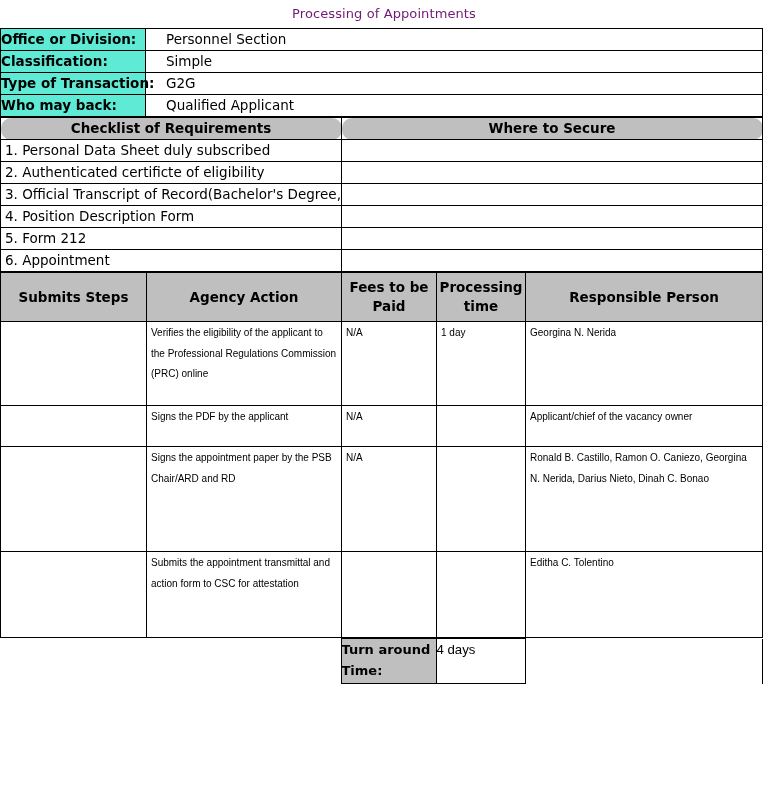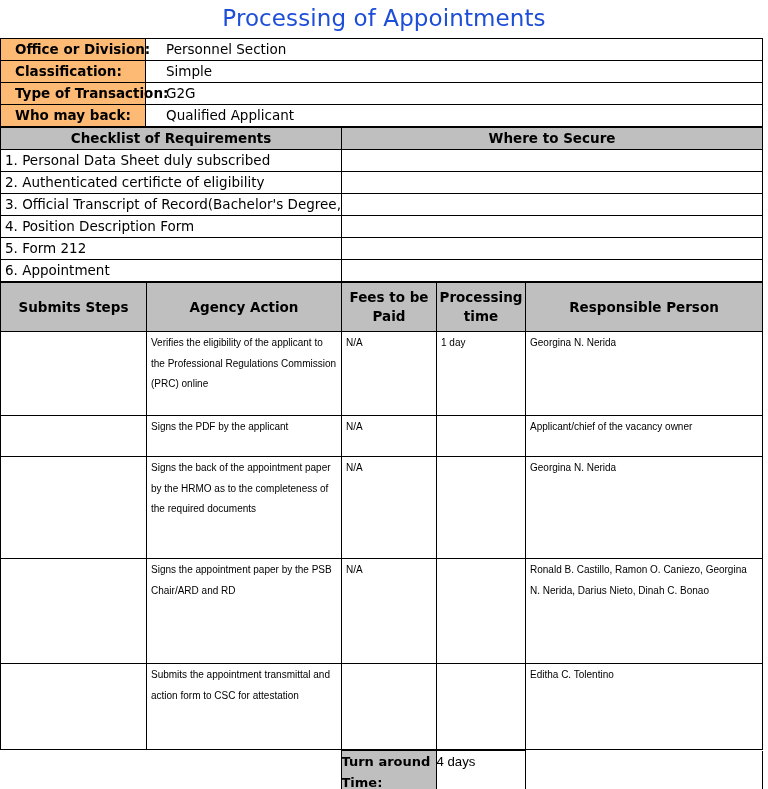--- a/index.html
+++ b/index.html
@@ -18,27 +18,27 @@
     position: relative;
     width: 768px;
     height: 789px;
     box-sizing: border-box;
   }
 
   
   .doc-title {
     text-align: center;
     font-family: "DejaVu Sans", sans-serif;
-    font-size: 23px;
+    font-size: 13px;
     font-weight: 400;
     letter-spacing: 0.1px;
     line-height: 1;
     padding-top: 7px;
     padding-bottom: 8px;
-    color: #1d4ed8;
+    color: #701a75;
   }
 
   
   table {
     border-collapse: collapse;
     table-layout: fixed;
     width: 762px;
     margin: 0;
   }
   td, th {
@@ -49,42 +49,43 @@
     text-align: left;
   }
 
   
   .info-table td {
     height: 21px;
     line-height: 20px;
     font-size: 13.5px;
   }
   .info-label {
-    background: #fdba74;
+    background: #5eead4;
     font-family: "DejaVu Sans", sans-serif;
     font-weight: bold;
     font-size: 13px;
-    padding-left: 14px;
+    padding-left: 0;
     white-space: nowrap;
   }
   .info-value {
     font-family: "DejaVu Sans", sans-serif;
     font-size: 13.5px;
     padding-left: 20px;
   }
 
   
   .checklist-table .sec-head {
     background: #bfbfbf;
     text-align: center;
     font-family: "DejaVu Sans", sans-serif;
     font-weight: bold;
     font-size: 13.5px;
     height: 21px;
     line-height: 20px;
+    border-radius: 10px;
   }
   .checklist-table td.item {
     font-family: "DejaVu Sans", sans-serif;
     font-size: 13.5px;
     height: 21px;
     line-height: 20px;
     padding-left: 4px;
     white-space: nowrap;
     overflow: hidden;
   }
@@ -242,27 +243,20 @@
         <td class="cell">1 day</td>
         <td class="cell">Georgina N. Nerida</td>
       </tr>
       <tr style="height:41px">
         <td class="cell"></td>
         <td class="cell">Signs the PDF by the applicant</td>
         <td class="cell">N/A</td>
         <td class="cell"></td>
         <td class="cell">Applicant/chief of the vacancy owner</td>
       </tr>
-      <tr style="height:102px">
-        <td class="cell"></td>
-        <td class="cell">Signs the back of the appointment paper by the HRMO as to the completeness of the required documents</td>
-        <td class="cell">N/A</td>
-        <td class="cell"></td>
-        <td class="cell">Georgina N. Nerida</td>
-      </tr>
       <tr style="height:105px">
         <td class="cell"></td>
         <td class="cell">Signs the appointment paper by the  PSB Chair/ARD and RD</td>
         <td class="cell">N/A</td>
         <td class="cell"></td>
         <td class="cell">Ronald B. Castillo, Ramon O. Caniezo, Georgina N. Nerida, Darius Nieto, Dinah C.  Bonao</td>
       </tr>
       <tr style="height:86px">
         <td class="cell"></td>
         <td class="cell">Submits the appointment transmittal and action form to CSC for attestation</td>

